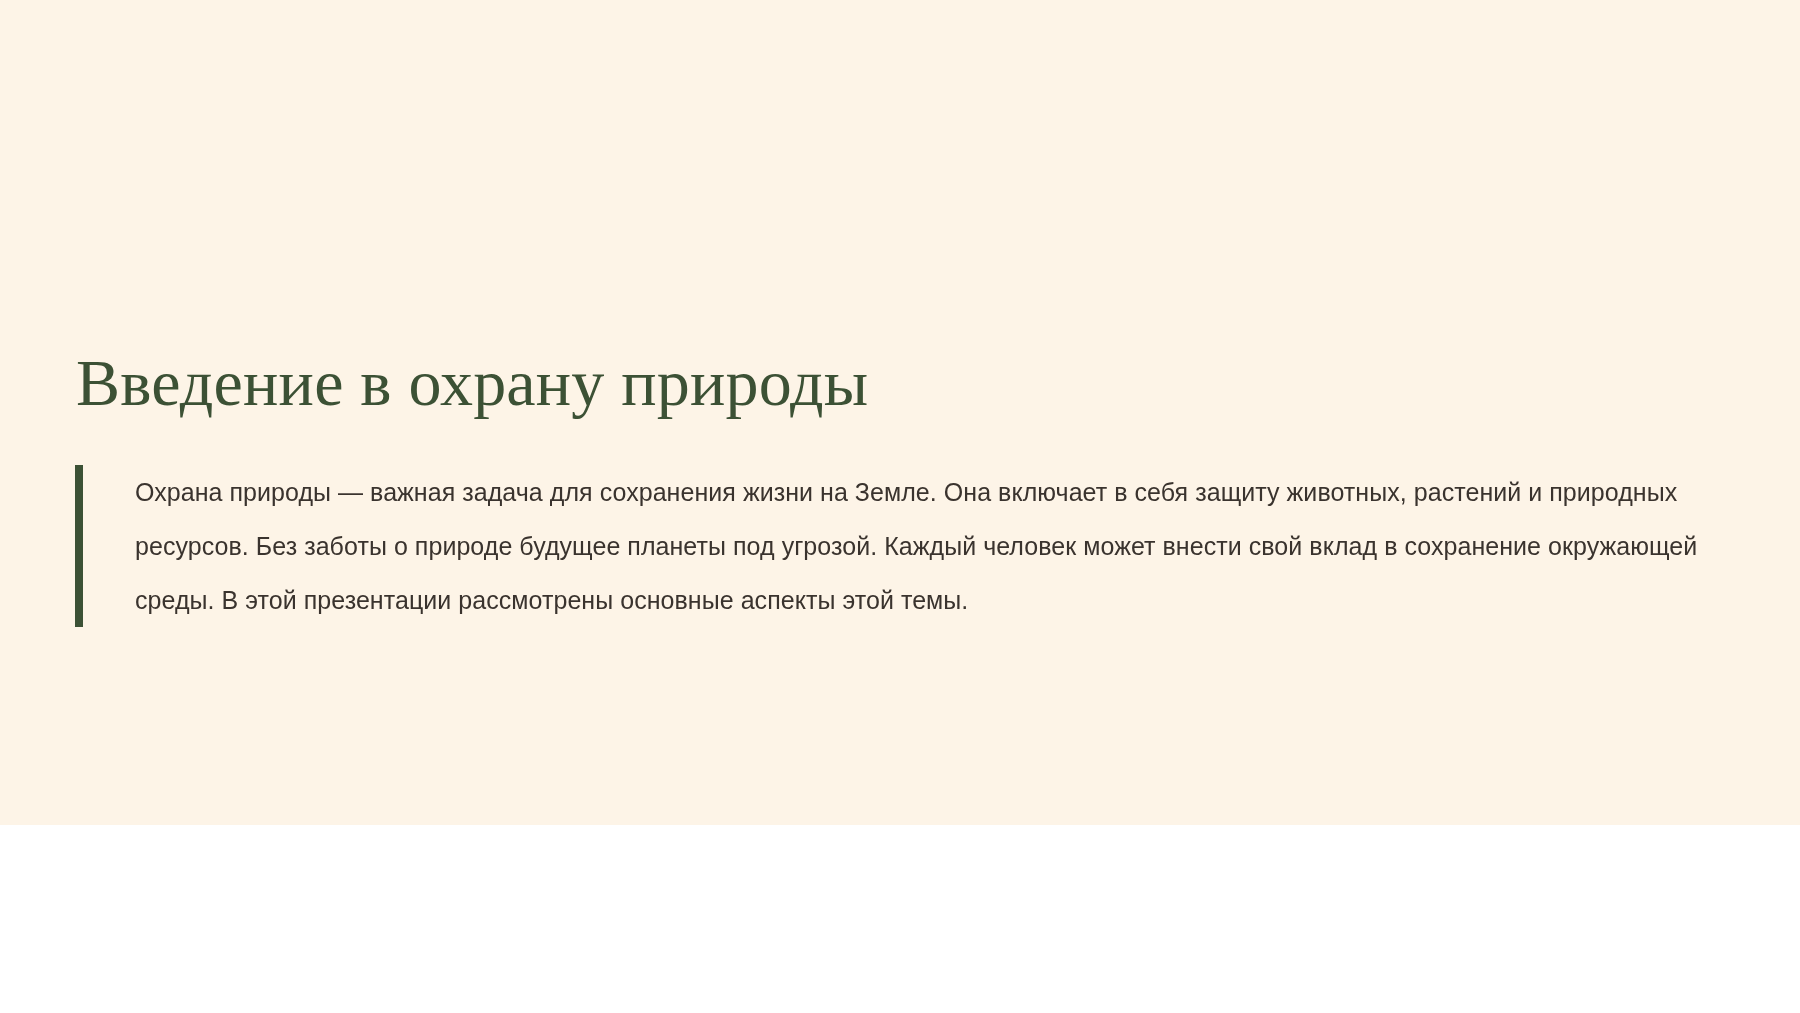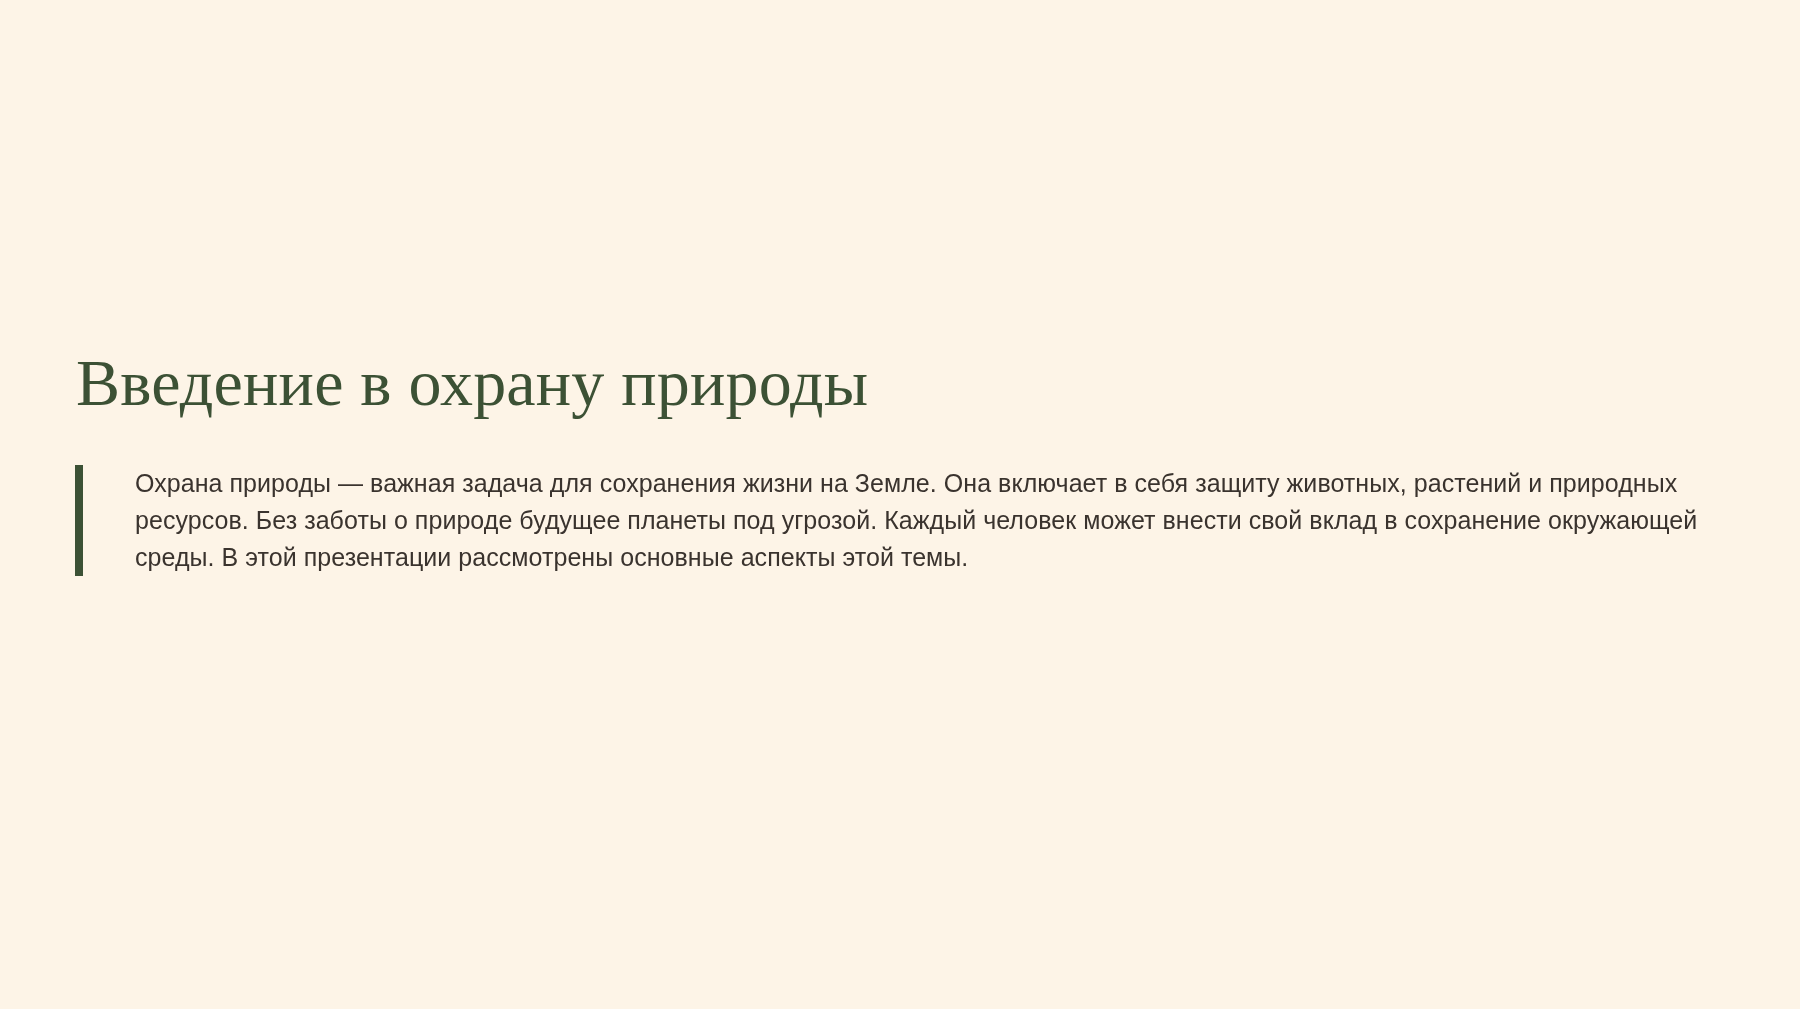--- a/index.html
+++ b/index.html
@@ -9,21 +9,21 @@
   }
   body {
     width: 1800px;
     height: 1013px;
     overflow: hidden;
     font-family: "Liberation Sans", sans-serif;
   }
   .slide {
     position: relative;
     width: 1800px;
-    height: 1009px;
+    height: 825px;
     background: #fdf4e7;
     box-sizing: border-box;
   }
   .slide-title {
     position: absolute;
     left: 76px;
     top: 350px;
     margin: 0;
     font-family: "Liberation Serif", "DejaVu Serif", serif;
     font-weight: 400;
@@ -47,21 +47,21 @@
     background: #3c5135;
     border-radius: 0;
   }
   .body-text {
     flex: 1 1 auto;
     margin: 0;
     padding: 0 0 0 52px;
     font-family: "Liberation Sans", "DejaVu Sans", sans-serif;
     font-weight: 400;
     font-size: 25px;
-    line-height: 37px;
+    line-height: 54px;
     color: #3a332e;
     text-align: left;
     letter-spacing: 0.05px;
   }
 </style>
 </head>
 <body>
 
 <div class="slide">
 

